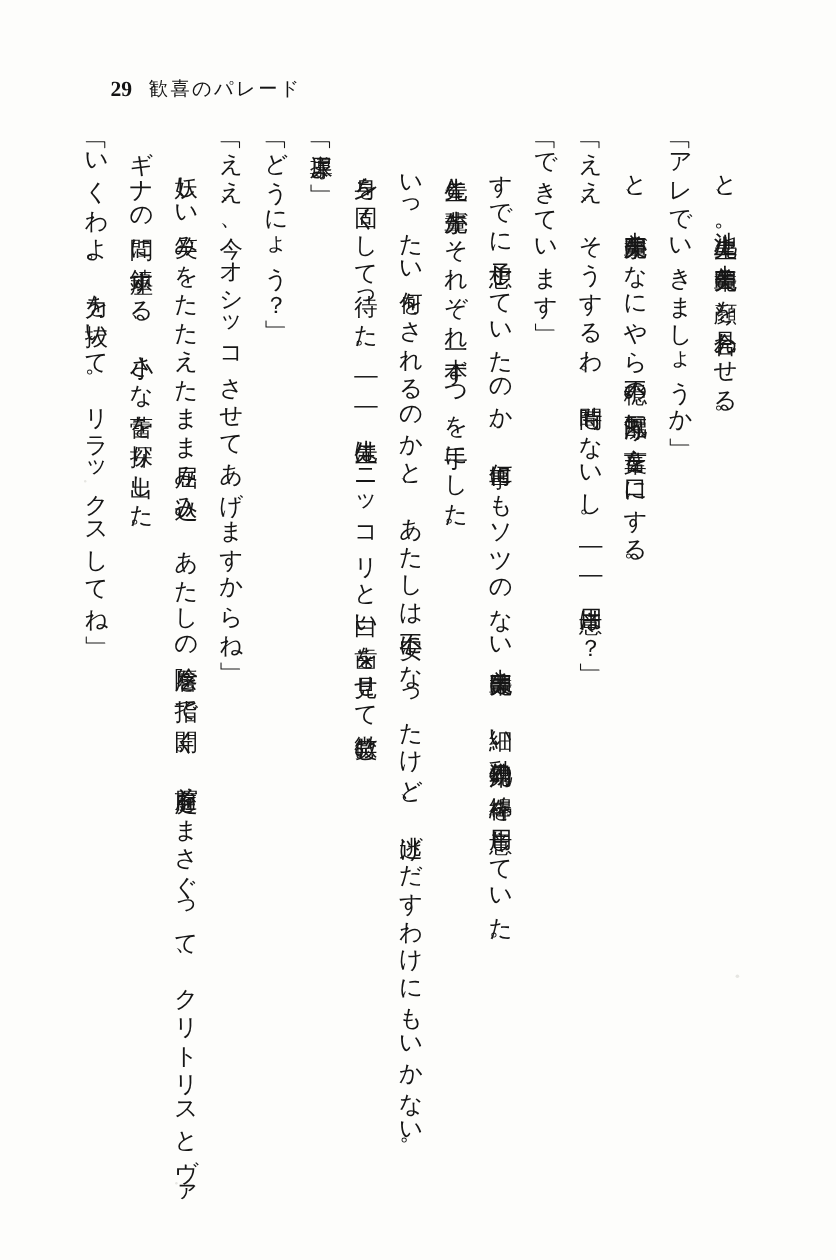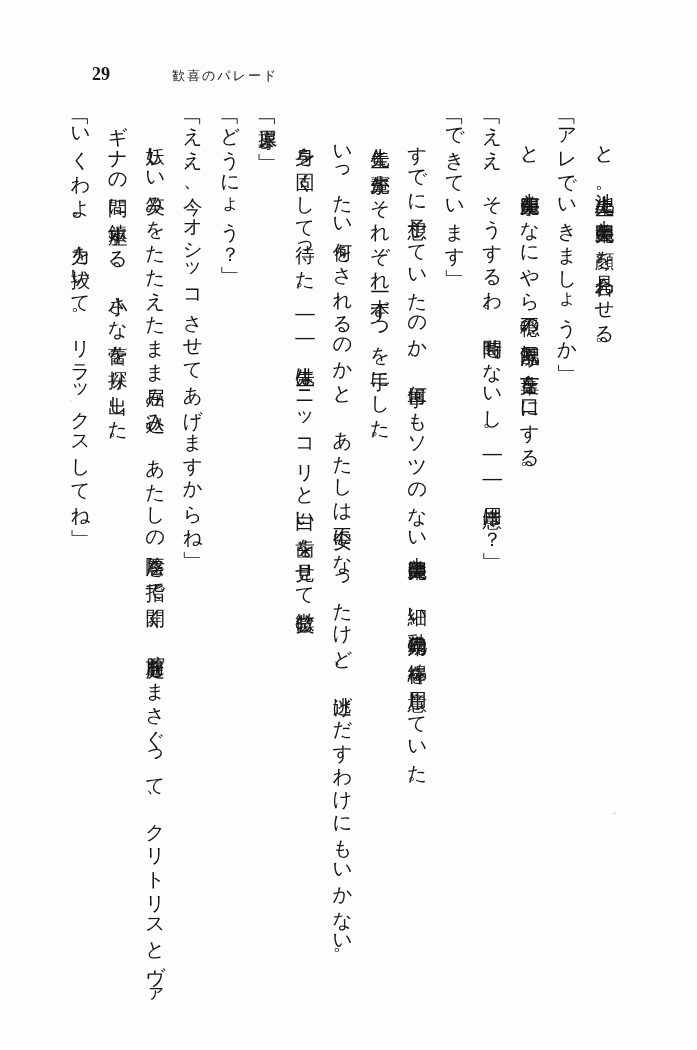--- a/index.html
+++ b/index.html
@@ -27,37 +27,36 @@
     width: 697px;
     height: 1050px;
   }
 
   
   .running-head {
     position: absolute;
     top: 64px;
     left: 92px;
     display: flex;
-    align-items: flex-end;
+    align-items: center;
     gap: 14px;
     font-family: "DejaVu Serif", serif;
     font-size: 17px;
     letter-spacing: 1px;
     color: #141414;
   }
   .running-head .folio {
     font-family: "Liberation Serif", serif;
     font-size: 18px;
     font-weight: 600;
     letter-spacing: 0;
   }
   .running-head .book-title {
-    font-size: 13px;
+    font-size: 16px;
     letter-spacing: 2px;
-    margin-left: 48px;
   }
 
   
   .vtext {
     position: absolute;
     top: 112px;
     right: 74px;
     height: 888px;
     width: 560px;
     writing-mode: vertical-rl;

